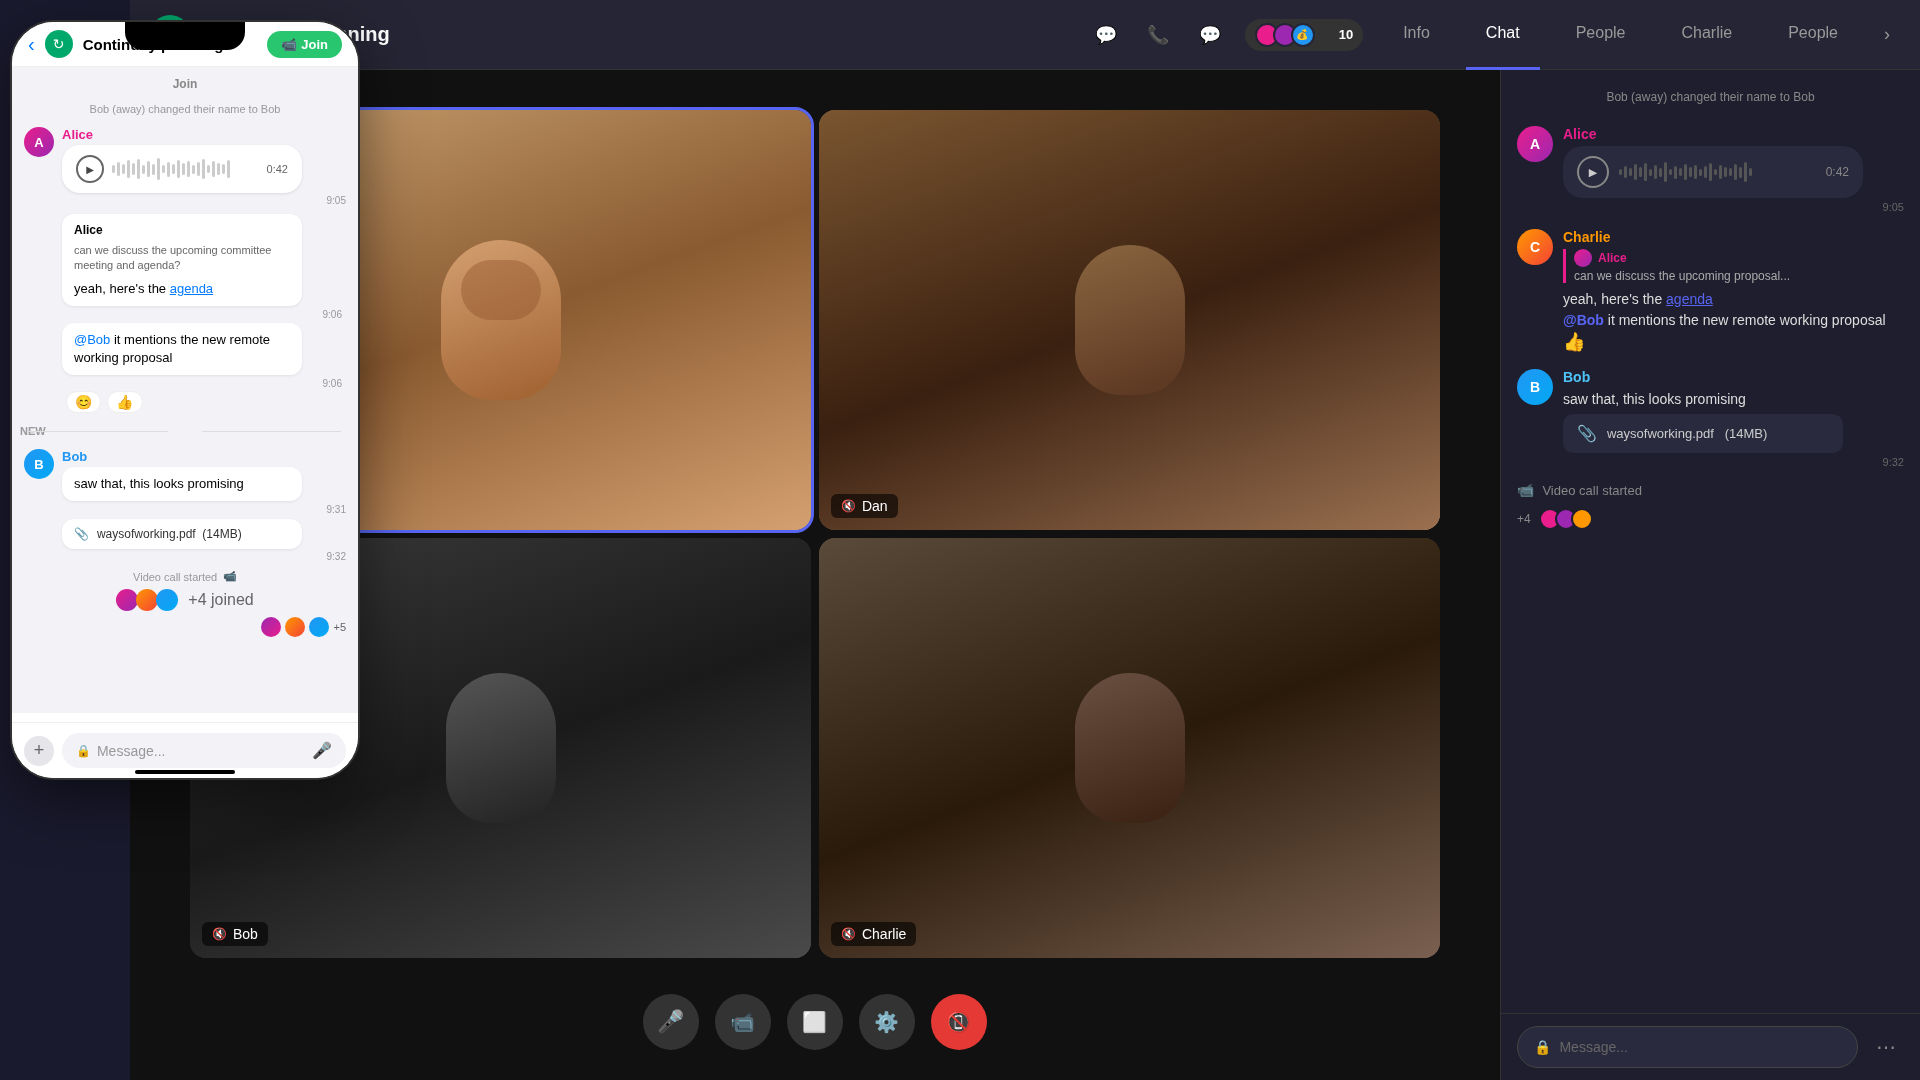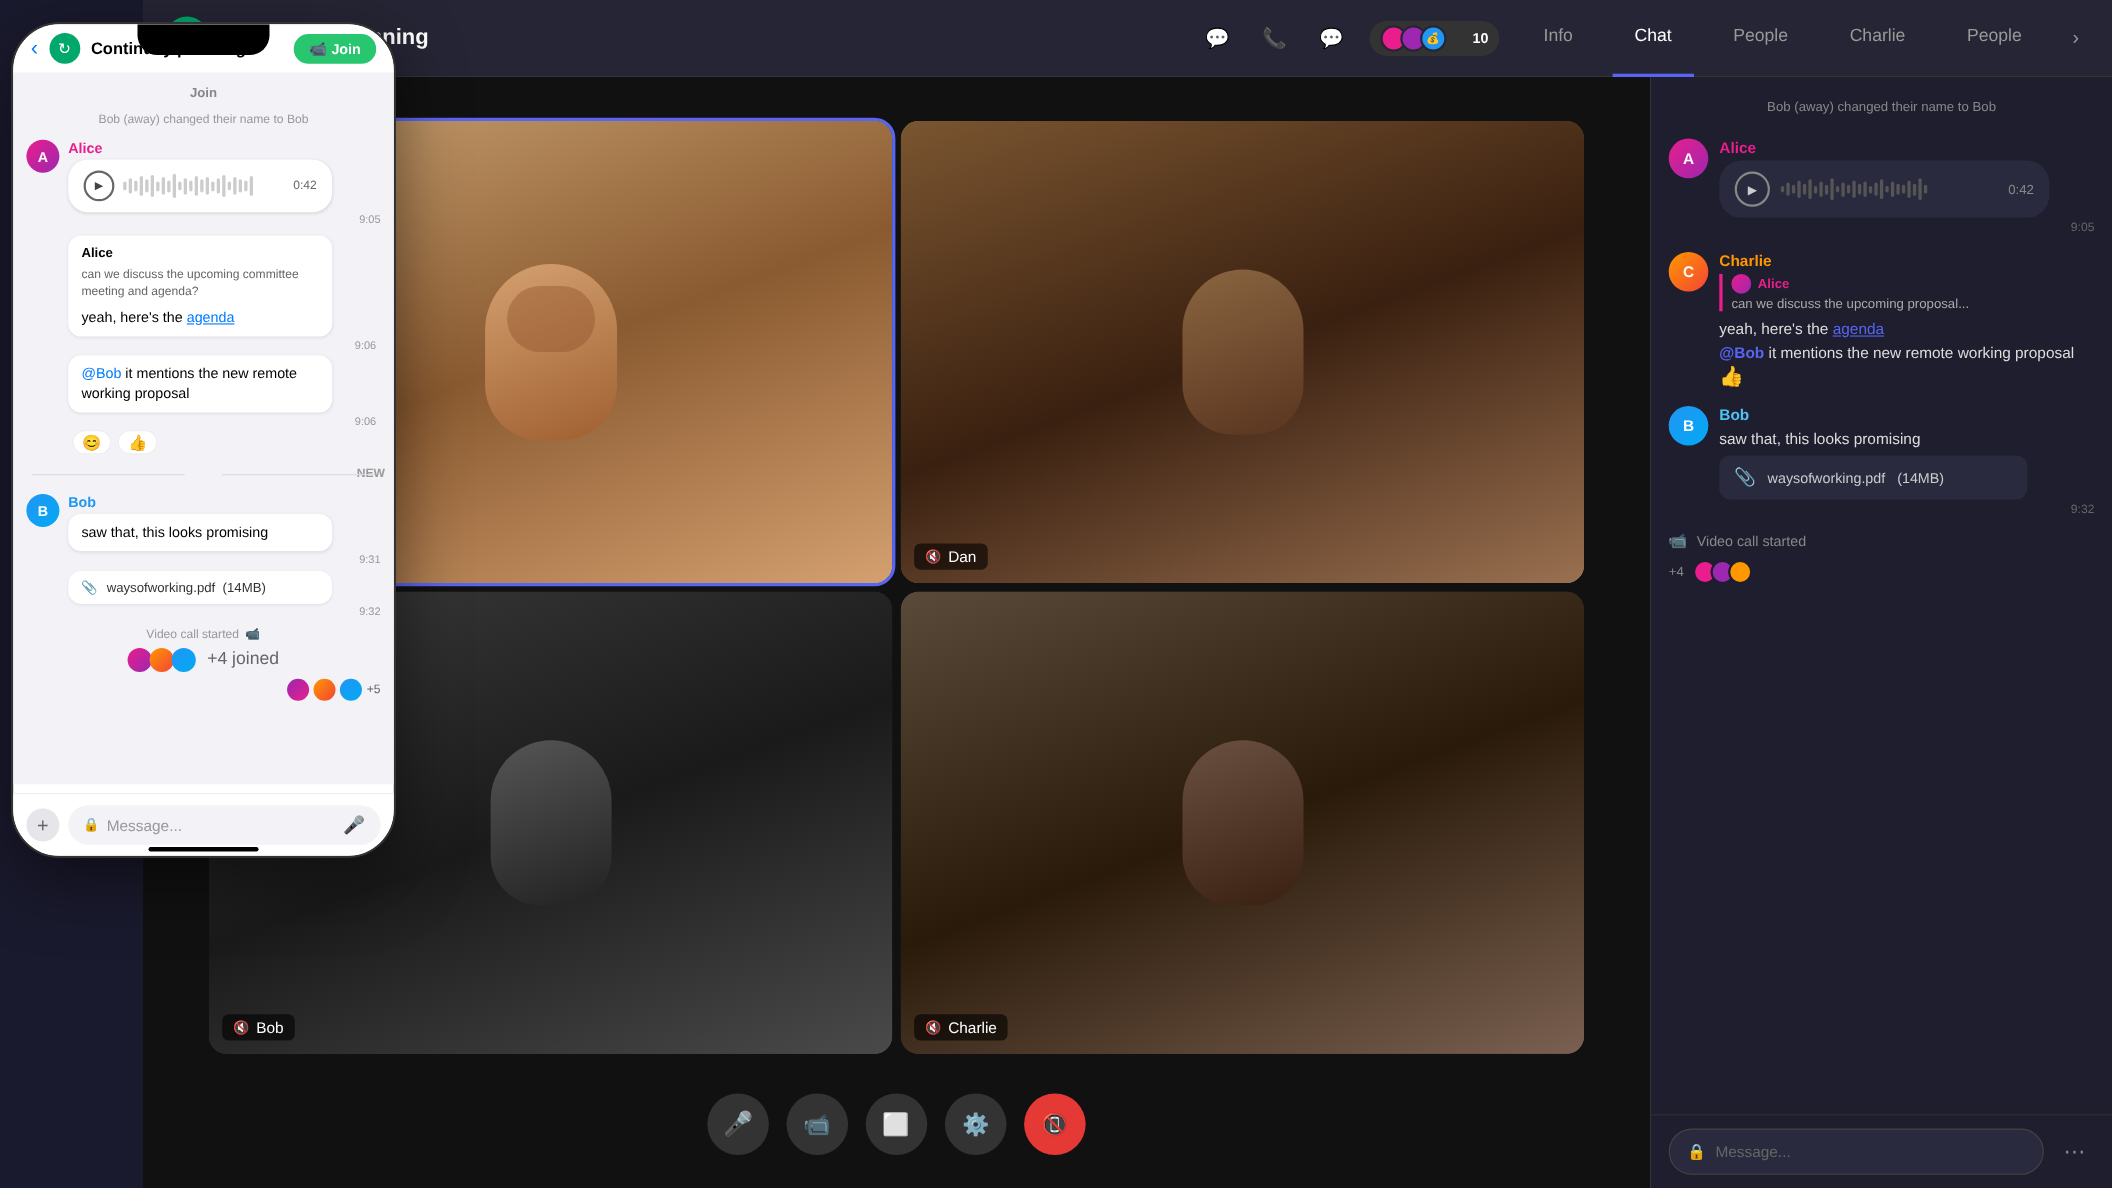--- a/index.html
+++ b/index.html
@@ -218,21 +218,21 @@
       padding-left: 4px;
     }
     .phone-reaction {
       background: white;
       border-radius: 12px;
       padding: 2px 8px;
       font-size: 14px;
       border: 1px solid #eee;
     }
     .phone-divider-new {
-      text-align: right;
+      text-align: left;
       font-size: 11px;
       color: #999;
       font-weight: 600;
       padding: 8px;
       position: relative;
     }
     .phone-divider-new::before, .phone-divider-new::after {
       content: '';
       position: absolute;
       top: 50%;

